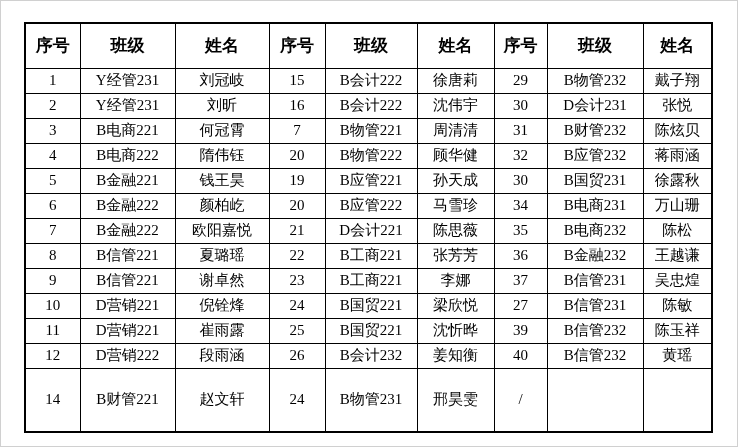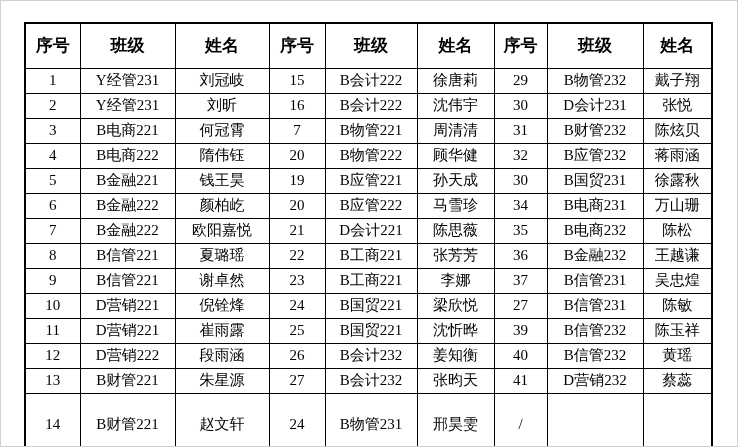--- a/index.html
+++ b/index.html
@@ -213,31 +213,20 @@
           <td>D营销222</td>
           <td>段雨涵</td>
           <td>26</td>
           <td>B会计232</td>
           <td>姜知衡</td>
           <td>40</td>
           <td>B信管232</td>
           <td>黄瑶</td>
         </tr>
         <tr>
-          <td>13</td>
-          <td>B财管221</td>
-          <td>朱星源</td>
-          <td>27</td>
-          <td>B会计232</td>
-          <td>张昀天</td>
-          <td>41</td>
-          <td>D营销232</td>
-          <td>蔡蕊</td>
-        </tr>
-        <tr>
           <td>14</td>
           <td>B财管221</td>
           <td>赵文轩</td>
           <td>24</td>
           <td>B物管231</td>
           <td>邢昊雯</td>
           <td>/</td>
           <td></td>
           <td></td>
         </tr>

